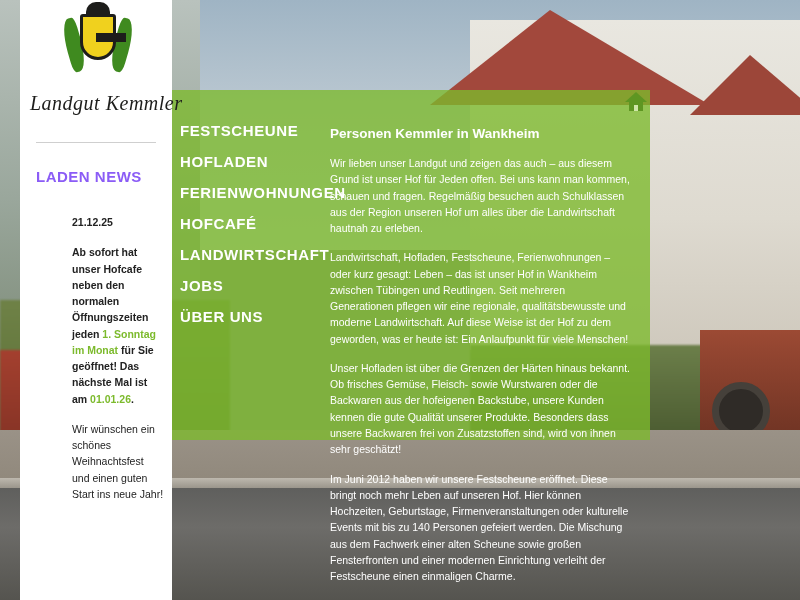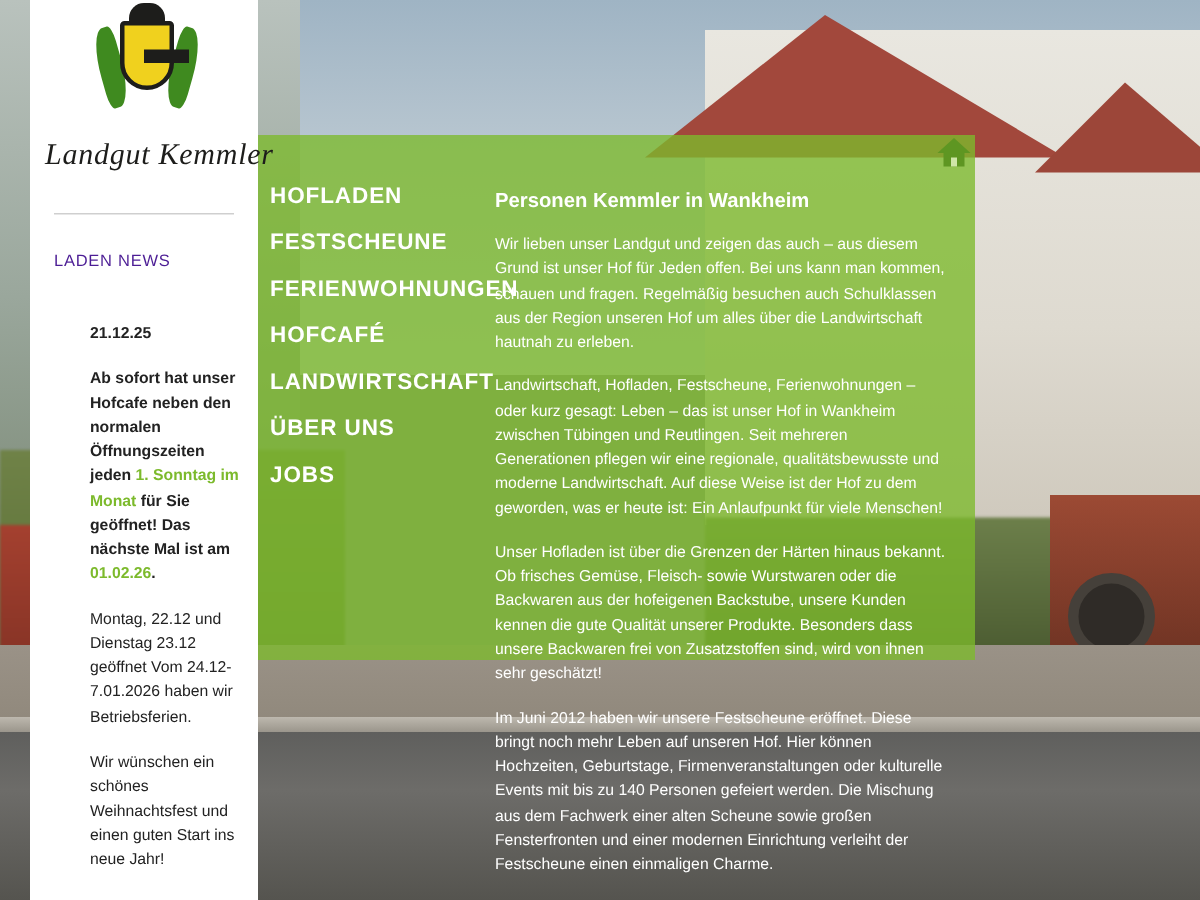--- a/index.html
+++ b/index.html
@@ -139,33 +139,33 @@
     color: #1d1d1b;
     white-space: nowrap;
   }
   #sidebar-divider {
     position: absolute; left: 16px; top: 142px;
     width: 120px; height: 1px;
     background: #cfcfcf;
   }
   #news-title {
     position: absolute; left: 16px; top: 168px;
-    font-size: 11px; font-weight: normal;
-    color: #4c1d95;
+    font-size: 15px; font-weight: bold;
+    color: #8b5cf6;
     letter-spacing: 0.5px;
   }
   #news-body {
     position: absolute; left: 40px; top: 214px;
     width: 104px;
     font-size: 10.5px;
     line-height: 1.55;
     color: #222;
   }
   #news-body .date { font-weight: bold; }
-  #news-body p { margin: 0 0 14px 0; }
+  #news-body p { margin: 0 0 14px 12px; }
   #news-body .strong { font-weight: bold; }
   #news-body a { color: #7cba2c; text-decoration: none; font-weight: bold; }
 
   
   #nav {
     position: absolute; left: 180px; top: 122px;
     width: 140px;
   }
   .nav-item {
     display: block;
@@ -260,35 +260,34 @@
       <div id="logo-wordmark">Landgut Kemmler</div>
     </div>
 
     <div id="sidebar-divider"></div>
 
     <div id="news-title">LADEN NEWS</div>
 
     <div id="news-body">
       <p class="date">21.12.25</p>
       <p class="strong">
-        <span>Ab sofort hat unser Hofcafe neben den normalen Öffnungszeiten jeden </span><a href="#">1. Sonntag im Monat</a><span> für Sie geöffnet! Das nächste Mal ist am </span><a href="#">01.02.26</a><span>.</span>
+        <span>Ab sofort hat unser Hofcafe neben den normalen Öffnungszeiten jeden </span><a href="#">1. Sonntag im Monat</a><span> für Sie geöffnet! Das nächste Mal ist am </span><a href="#">01.01.26</a><span>.</span>
       </p>
-      <p>Montag, 22.12 und Dienstag 23.12 geöffnet Vom 24.12-7.01.2026 haben wir Betriebsferien.</p>
       <p>Wir wünschen ein schönes Weihnachtsfest und einen guten Start ins neue Jahr!</p>
     </div>
   </div>
 
   <nav id="nav">
+    <a class="nav-item" href="#">FESTSCHEUNE</a>
     <a class="nav-item" href="#">HOFLADEN</a>
-    <a class="nav-item" href="#">FESTSCHEUNE</a>
     <a class="nav-item" href="#">FERIENWOHNUNGEN</a>
     <a class="nav-item" href="#">HOFCAFÉ</a>
     <a class="nav-item" href="#">LANDWIRTSCHAFT</a>
+    <a class="nav-item" href="#">JOBS</a>
     <a class="nav-item" href="#">ÜBER UNS</a>
-    <a class="nav-item" href="#">JOBS</a>
   </nav>
 
   <div id="content">
     <h1>Personen Kemmler in Wankheim</h1>
     <p>Wir lieben unser Landgut und zeigen das auch – aus diesem Grund ist unser Hof für Jeden offen. Bei uns kann man kommen, schauen und fragen. Regelmäßig besuchen auch Schulklassen aus der Region unseren Hof um alles über die Landwirtschaft hautnah zu erleben.</p>
     <p>Landwirtschaft, Hofladen, Festscheune, Ferienwohnungen – oder kurz gesagt: Leben – das ist unser Hof in Wankheim zwischen Tübingen und Reutlingen. Seit mehreren Generationen pflegen wir eine regionale, qualitätsbewusste und moderne Landwirtschaft. Auf diese Weise ist der Hof zu dem geworden, was er heute ist: Ein Anlaufpunkt für viele Menschen!</p>
     <p>Unser Hofladen ist über die Grenzen der Härten hinaus bekannt. Ob frisches Gemüse, Fleisch- sowie Wurstwaren oder die Backwaren aus der hofeigenen Backstube, unsere Kunden kennen die gute Qualität unserer Produkte. Besonders dass unsere Backwaren frei von Zusatzstoffen sind, wird von ihnen sehr geschätzt!</p>
     <p>Im Juni 2012 haben wir unsere Festscheune eröffnet. Diese bringt noch mehr Leben auf unseren Hof. Hier können Hochzeiten, Geburtstage, Firmenveranstaltungen oder kulturelle Events mit bis zu 140 Personen gefeiert werden. Die Mischung aus dem Fachwerk einer alten Scheune sowie großen Fensterfronten und einer modernen Einrichtung verleiht der Festscheune einen einmaligen Charme.</p>
   </div>
 

